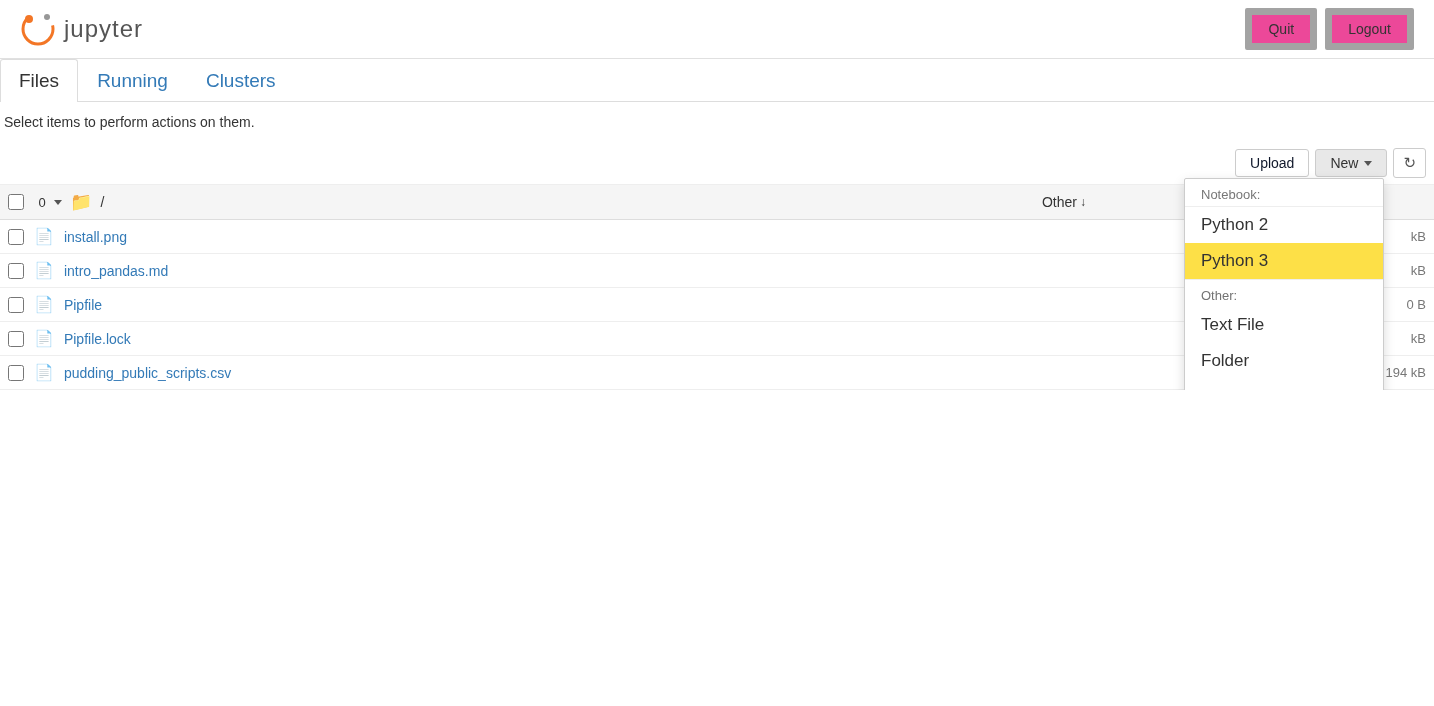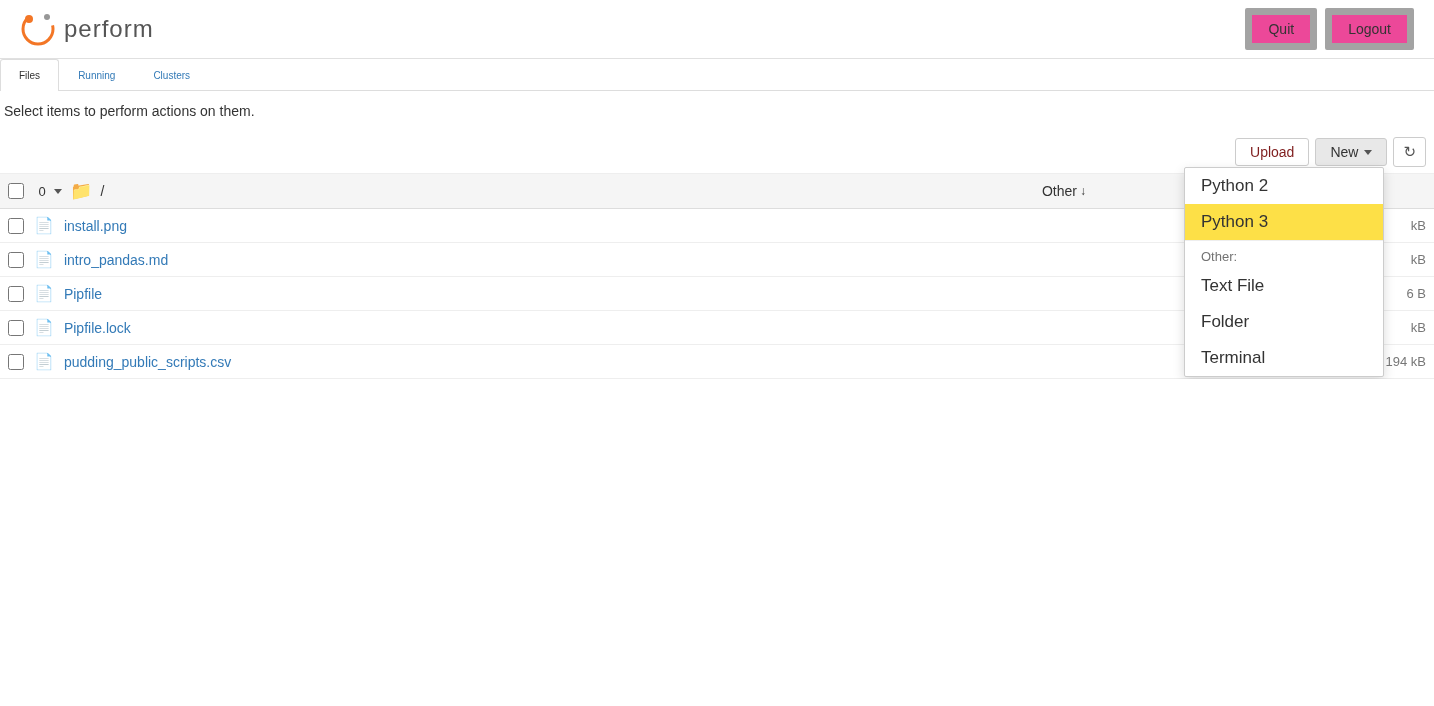--- a/index.html
+++ b/index.html
@@ -47,21 +47,21 @@
     .tabs-bar {
       display: flex;
       align-items: flex-end;
       border-bottom: 1px solid #ddd;
       padding: 0 0 0 0;
       background: #fff;
     }
     .tab {
       padding: 10px 18px;
       cursor: pointer;
-      font-size: 10px;
+      font-size: 19px;
       color: #337ab7;
       border: 1px solid transparent;
       border-bottom: none;
       margin-bottom: -1px;
       text-align: right;
     }
     .tab.active {
       color: #333;
       background: #fff;
       border-color: #ddd;
@@ -89,21 +89,21 @@
       gap: 6px;
       border-bottom: 1px solid #eee;
     }
     .upload-btn {
       padding: 5px 14px;
       border: 1px solid #ccc;
       background: #fff;
       border-radius: 3px;
       cursor: pointer;
       font-size: 14px;
-      color: #7f1d1d;
+      color: #0f172a;
       margin-left: 12px;
     }
     .new-btn {
       padding: 5px 14px;
       border: 1px solid #ccc;
       background: #e8e8e8;
       border-radius: 3px;
       cursor: pointer;
       font-size: 14px;
       color: #333;
@@ -270,21 +270,21 @@
 
 <div class="header">
   <div class="logo-area">
 
     <svg class="logo-icon" viewBox="0 0 36 36" xmlns="http://www.w3.org/2000/svg">
       <circle cx="18" cy="18" r="15" fill="none" stroke="#F37626" stroke-width="3" stroke-dasharray="60 30" stroke-dashoffset="0">
       </circle>
       <circle cx="9" cy="8" r="4" fill="#F37626"></circle>
       <circle cx="27" cy="6" r="3" fill="#979797"></circle>
     </svg>
-    <span class="logo-text">perform</span>
+    <span class="logo-text">jupyter</span>
   </div>
   <div class="header-buttons">
     <button class="header-btn">Quit</button>
     <button class="header-btn">Logout</button>
   </div>
 </div>
 
 <div class="tabs-bar">
   <div class="tab active">
     <span>Files</span>
@@ -305,20 +305,21 @@
     <div class="toolbar-row">
       <button class="upload-btn">Upload</button>
       <button class="new-btn">
         <span>New</span>
         <span class="caret"></span>
       </button>
       <button class="refresh-btn">↻</button>
     </div>
 
     <div class="dropdown-menu">
+      <div class="dropdown-section-label">Notebook:</div>
       <div class="dropdown-item">Python 2</div>
       <div class="dropdown-item highlighted">Python 3</div>
       <hr class="dropdown-divider">
       <div class="dropdown-section-other">Other:</div>
       <div class="dropdown-item">Text File</div>
       <div class="dropdown-item">Folder</div>
       <div class="dropdown-item">Terminal</div>
     </div>
   </div>
 
@@ -357,21 +358,21 @@
         <span>kB</span>
       </div>
     </div>
 
     <div class="file-row">
       <input type="checkbox" class="file-check" style="">
       <span class="file-icon">📄</span>
       <a class="file-name">Pipfile</a>
       <div class="file-meta">
         <span></span>
-        <span>6 B</span>
+        <span>0 B</span>
       </div>
     </div>
 
     <div class="file-row">
       <input type="checkbox" class="file-check" style="">
       <span class="file-icon">📄</span>
       <a class="file-name">Pipfile.lock</a>
       <div class="file-meta">
         <span></span>
         <span>kB</span>

